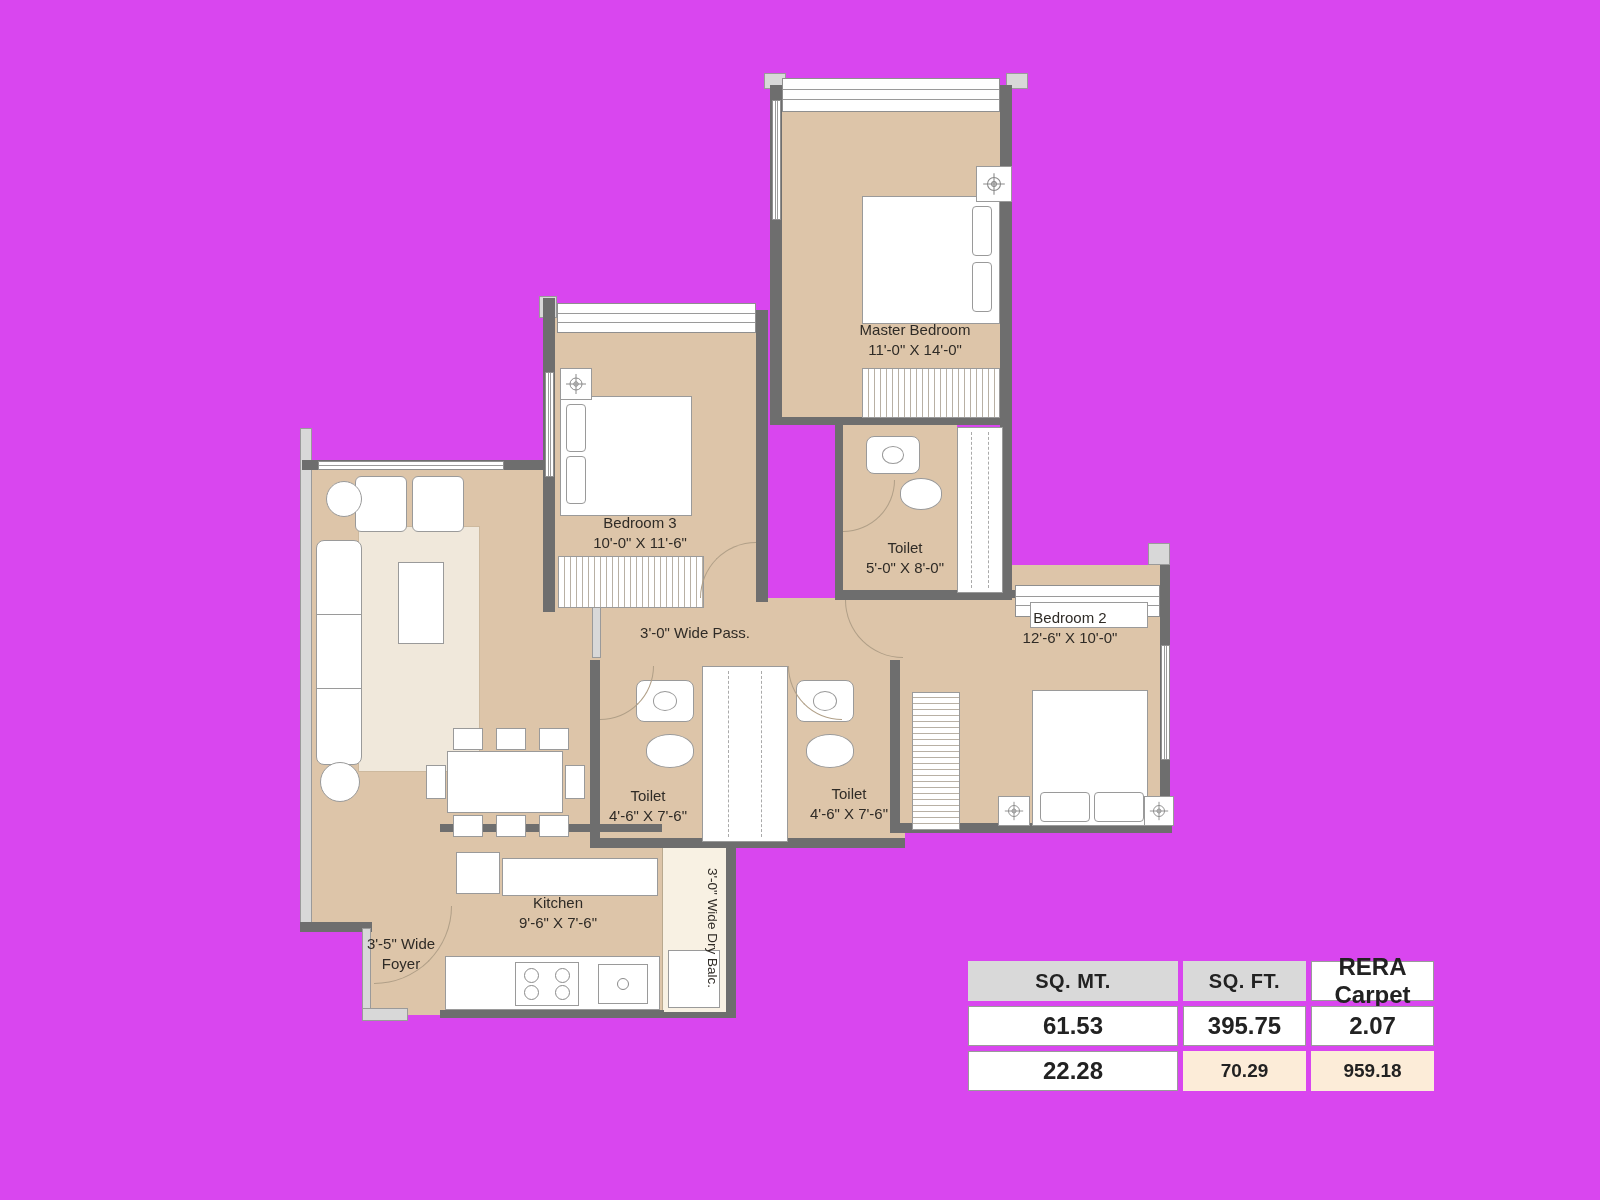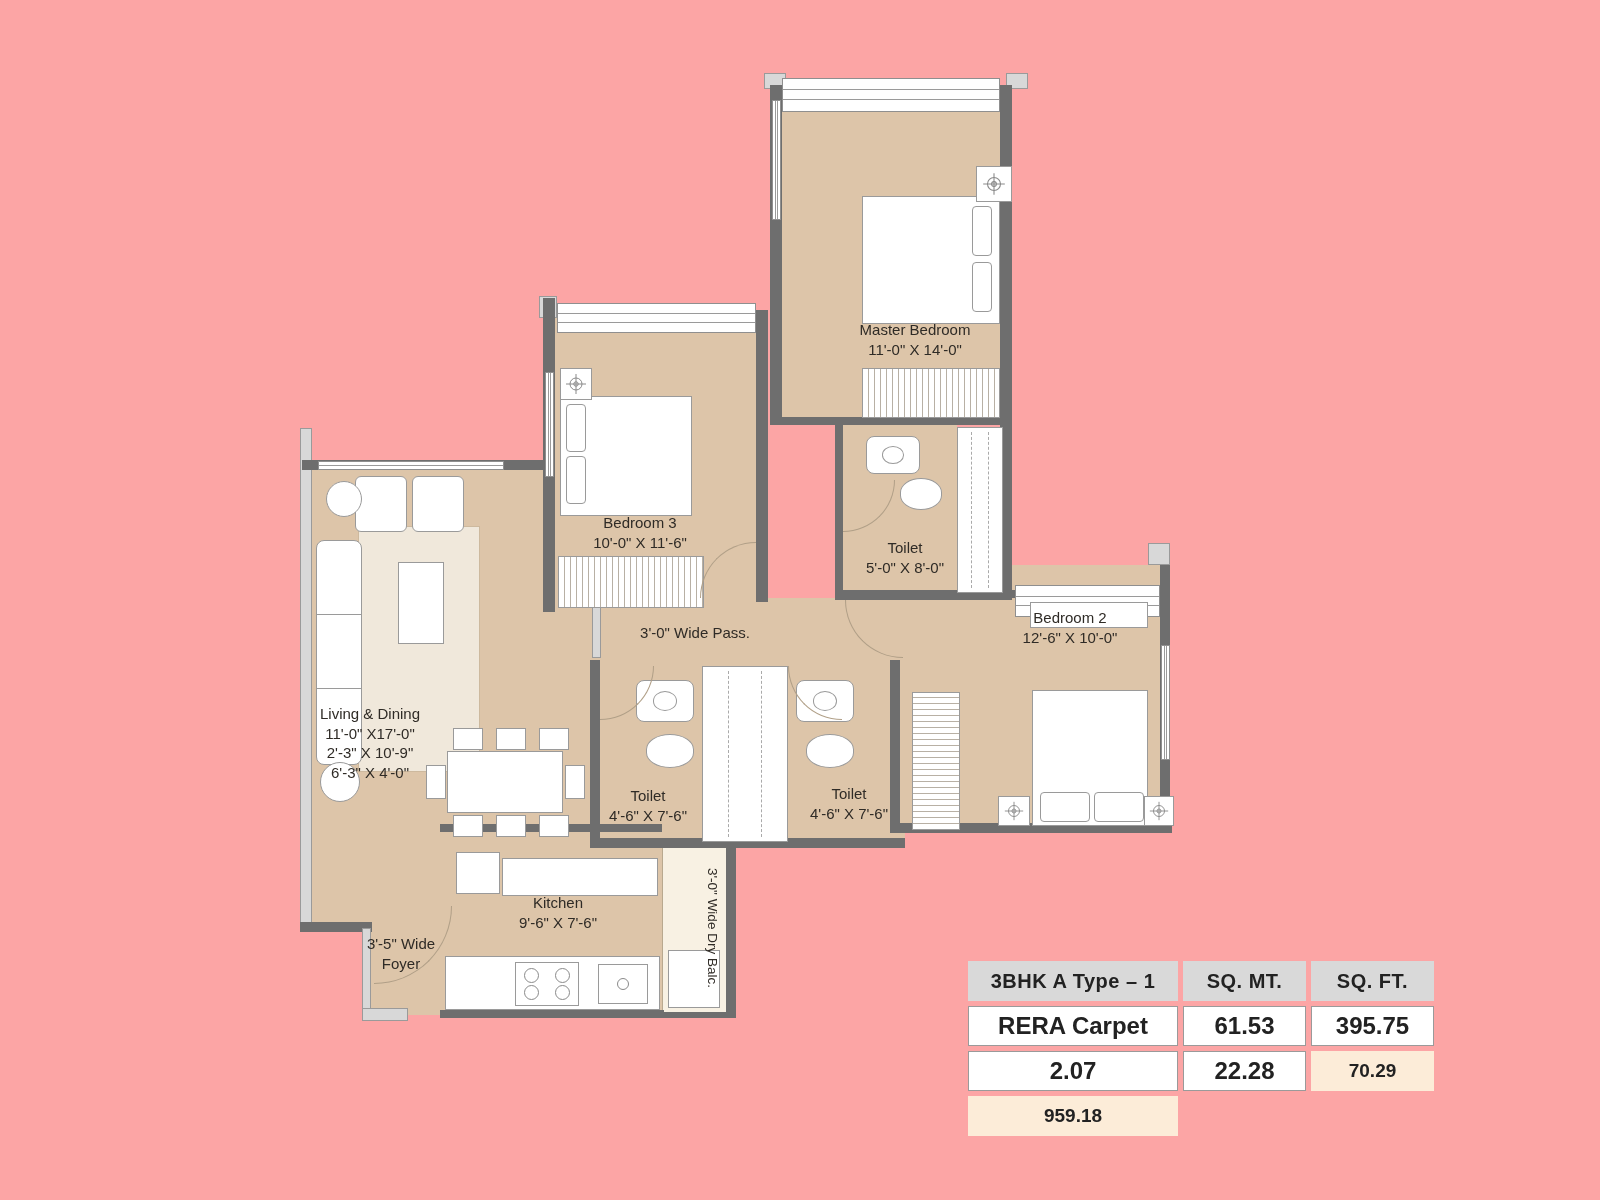--- a/index.html
+++ b/index.html
@@ -1,16 +1,16 @@
 <!DOCTYPE html>
 <html><head>
 <meta charset="utf-8">
 <style>
   html,body{margin:0;padding:0;background:#ffffff;font-family:"Liberation Sans",sans-serif;}
-  .canvas{position:relative;width:1600px;height:1200px;background:#fca5a5;overflow:hidden;}
+  .canvas{position:relative;width:1600px;height:1200px;background:#d946ef;overflow:hidden;}
   .floor{position:absolute;background:#ddc5a9;}
   .balcfloor{position:absolute;background:#f8f1e3;border:1px solid #b9a98f;}
   .wall{position:absolute;background:#6e6e6e;}
   .wl{position:absolute;background:#d8d8d8;border:1px solid #9a9a9a;box-sizing:border-box;}
   .winh{position:absolute;background:#fff;border:1px solid #8f8f8f;box-sizing:border-box;
         background-image:linear-gradient(#9a9a9a,#9a9a9a),linear-gradient(#9a9a9a,#9a9a9a);
         background-size:100% 1px;background-repeat:no-repeat;background-position:0 33%,0 66%;}
   .winv{position:absolute;background:#fff;border:1px solid #8f8f8f;box-sizing:border-box;
         background-image:linear-gradient(#9a9a9a,#9a9a9a),linear-gradient(#9a9a9a,#9a9a9a);
         background-size:1px 100%;background-repeat:no-repeat;background-position:33% 0,66% 0;}
@@ -230,39 +230,32 @@
     <div class="nm">3'-0" Wide Pass.</div>
   </div>
   <div class="rlabel" style="left:592px;top:786px;width:112px;">
     <div class="nm">Toilet</div>
     <div>4'-6" X 7'-6"</div>
   </div>
   <div class="rlabel" style="left:792px;top:784px;width:114px;">
     <div class="nm">Toilet</div>
     <div>4'-6" X 7'-6"</div>
   </div>
-  <div class="rlabel" style="left:306px;top:704px;width:128px;">
-    <div class="nm">Living &amp; Dining</div>
-    <div>11'-0" X17'-0"</div>
-    <div>2'-3" X 10'-9"</div>
-    <div>6'-3" X 4'-0"</div>
-  </div>
   <div class="rlabel" style="left:494px;top:893px;width:128px;">
     <div class="nm">Kitchen</div>
     <div>9'-6" X 7'-6"</div>
   </div>
   <div class="rlabel" style="left:358px;top:934px;width:86px;">
     <div>3'-5" Wide Foyer</div>
   </div>
   <div class="vlabel" style="left:670px;top:848px;width:50px;height:160px;">
     <span>3'-0" Wide Dry Balc.</span>
   </div>
 
   <div class="atable">
-    <div class="th">3BHK A Type – 1</div>
     <div class="th">SQ. MT.</div>
     <div class="th">SQ. FT.</div>
 
     <div class="td">RERA Carpet</div>
     <div class="td">61.53</div>
     <div class="td">395.75</div>
 
     <div class="td">2.07</div>
     <div class="td">22.28</div>
 

